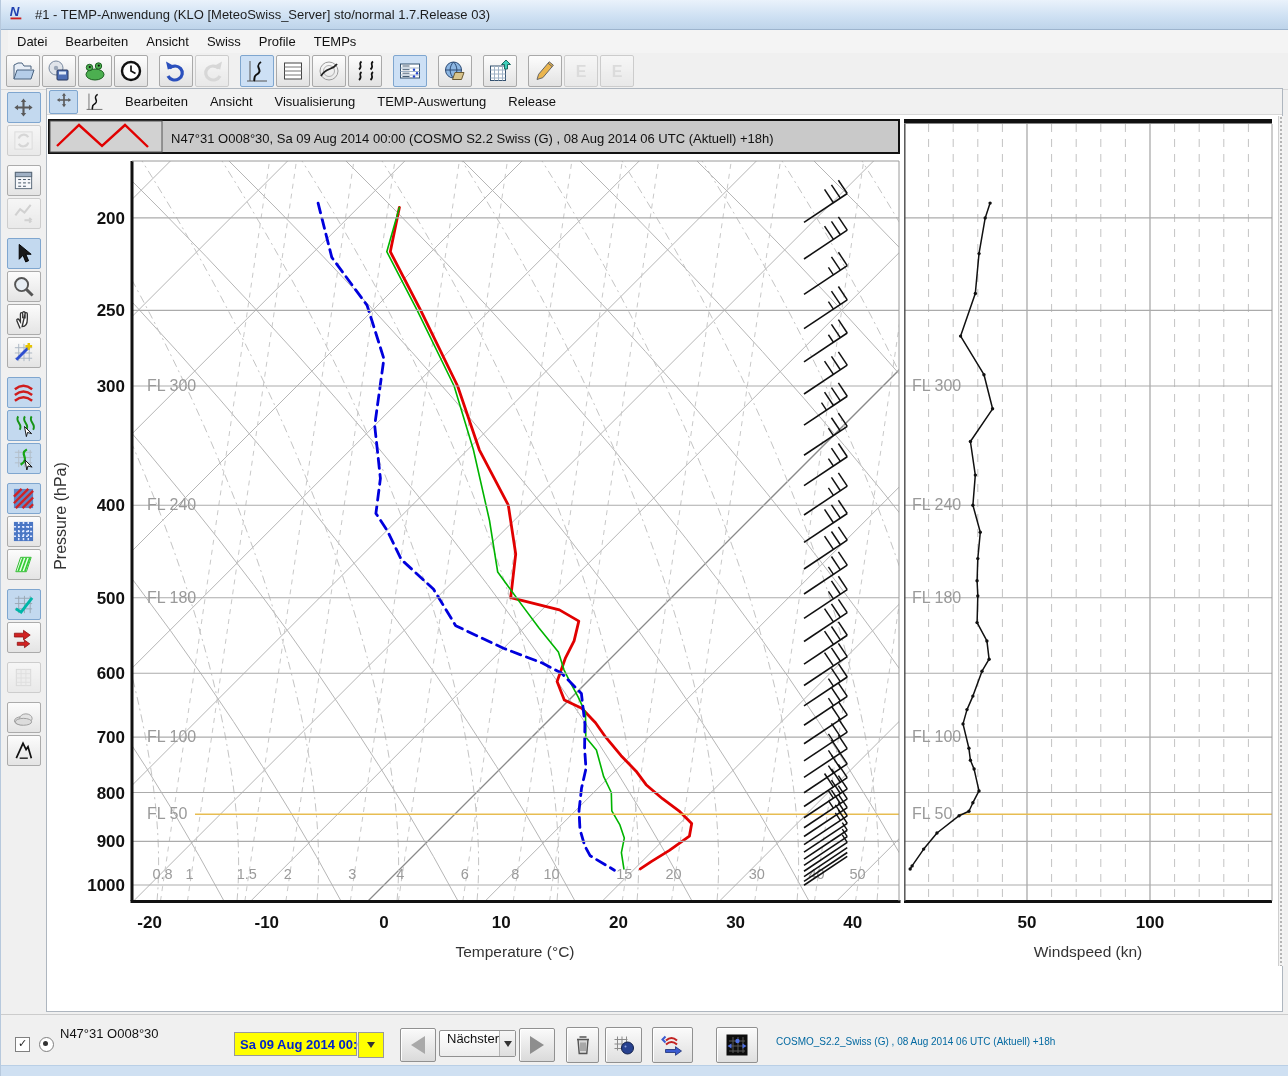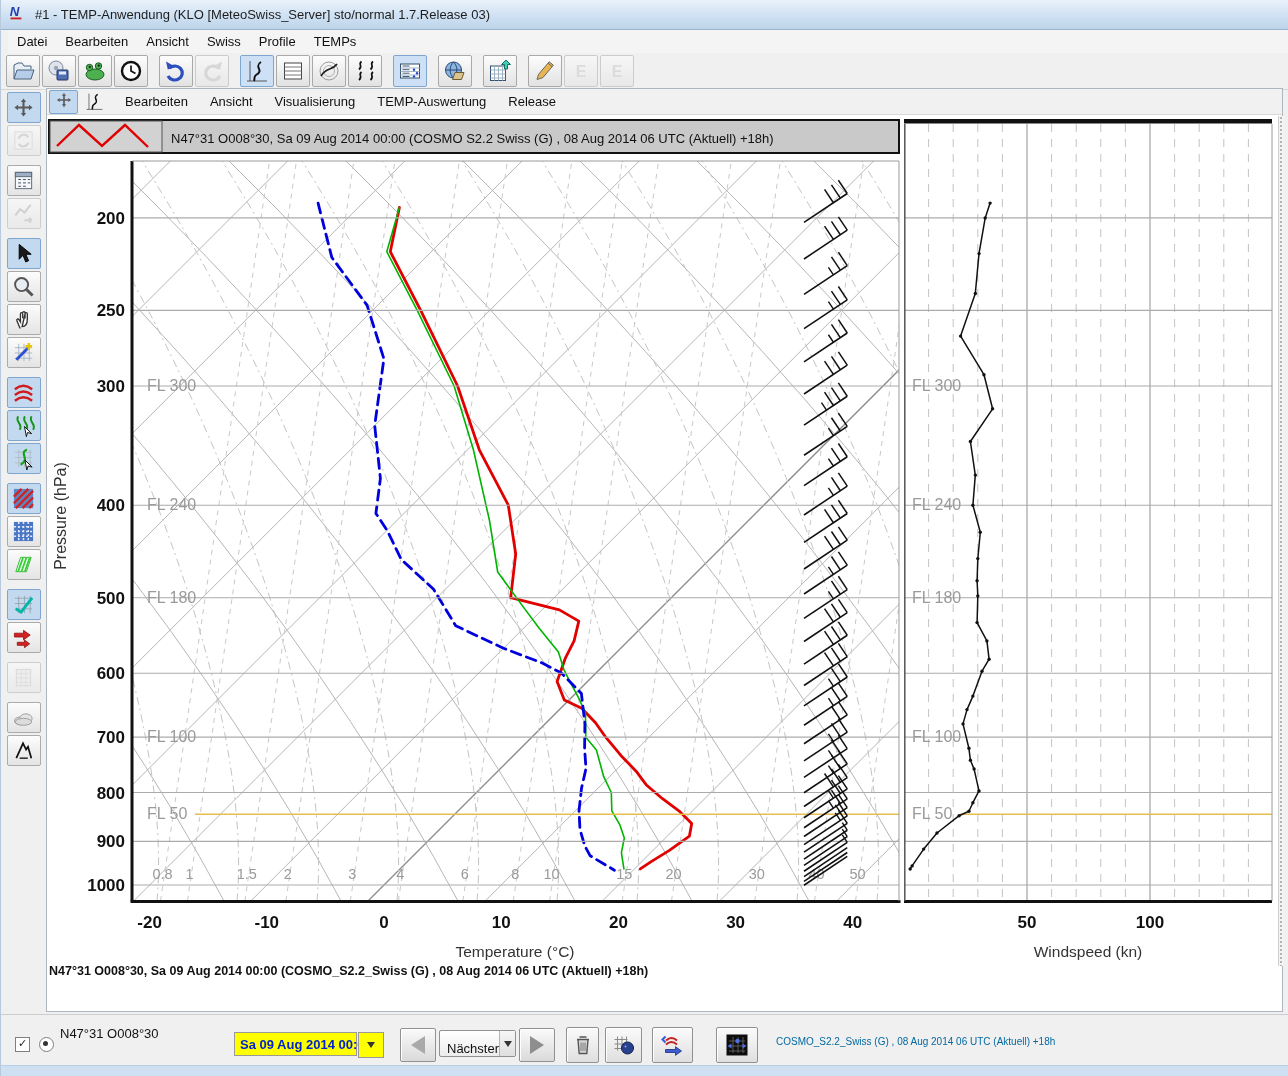--- a/index.html
+++ b/index.html
@@ -53,21 +53,21 @@
   .datebox{position:absolute;left:233px;top:17px;width:123px;height:24px;background:#ffff00;border:1px solid #999;
     color:#0023cc;font-weight:bold;font-size:13px;line-height:23px;padding-left:5px;box-sizing:border-box;white-space:nowrap;}
   .datearrow{position:absolute;left:357px;top:17px;width:24px;height:24px;background:#ffff00;border:1px solid #999;
     display:flex;align-items:center;justify-content:center;}
   .navbtn{position:absolute;top:13px;width:34px;height:32px;border:1px solid #919191;border-radius:2px;
     background:linear-gradient(#fafafa,#dadada);display:flex;align-items:center;justify-content:center;box-shadow:inset 1px 1px 0 #fff;}
   .tri-left{width:0;height:0;border-top:9px solid transparent;border-bottom:9px solid transparent;border-right:14px solid #a9a9a9;}
   .tri-right{width:0;height:0;border-top:9px solid transparent;border-bottom:9px solid transparent;border-left:14px solid #8e8e8e;}
   .tri-down{width:0;height:0;border-left:4.5px solid transparent;border-right:4.5px solid transparent;border-top:6px solid #333;}
   .nextcombo{position:absolute;left:438px;top:15px;width:77px;height:27px;border:1px solid #919191;border-radius:2px;
-    background:linear-gradient(#ffffff,#ececec);display:flex;align-items:flex-end;font-size:13px;color:#111;box-sizing:border-box;}
+    background:linear-gradient(#ffffff,#ececec);display:flex;align-items:flex-start;font-size:13px;color:#111;box-sizing:border-box;}
   .nextcombo .lbl{flex:1;padding-left:7px;}
   .nextcombo .arr{width:19px;height:100%;border-left:1px solid #b5b5b5;display:flex;align-items:center;justify-content:center;
     background:linear-gradient(#f6f6f6,#dedede);}
   .bbtn{position:absolute;top:12px;height:34px;border:1px solid #919191;border-radius:2px;
     background:linear-gradient(#fbfbfb,#dfdfdf);display:flex;align-items:center;justify-content:center;box-shadow:inset 1px 1px 0 #fff;}
   .modeltext{position:absolute;left:775px;top:21px;font-size:10px;color:#0369a1;white-space:nowrap;}
   .bottomstrip{position:absolute;left:0;top:1065px;width:100%;height:11px;background:#cfe0f2;border-top:1px solid #b9cfe6;}
   svg text{font-family:"Liberation Sans",sans-serif;}
 </style>
 </head>
@@ -684,21 +684,20 @@
         <circle cx="55.104" cy="699.6807114186838" r="1.7" fill="#111"></circle>
         <circle cx="32.964" cy="716.9540440767191" r="1.7" fill="#111"></circle>
         <circle cx="19.68" cy="733.0844841122089" r="1.7" fill="#111"></circle>
         <circle cx="8.118" cy="749.9147874911669" r="1.7" fill="#111"></circle>
         <circle cx="6.15" cy="752.9419266628395" r="1.7" fill="#111"></circle>
         <text x="123" y="812" font-size="17" font-weight="bold" fill="#111" text-anchor="middle">50</text>
         <text x="246" y="812" font-size="17" font-weight="bold" fill="#111" text-anchor="middle">100</text>
         <text x="184" y="841" font-size="15.5" fill="#333" text-anchor="middle">Windspeed (kn)</text>
       </svg>
     <div class="edgestrip"></div>
-    <div class="statusline">N47°31 O008°30, Sa 09 Aug 2014 00:00 (COSMO_S2.2_Swiss (G) , 08 Aug 2014 06 UTC (Aktuell) +18h)</div>
   </div>
 
   <div class="bottombar">
     <span class="cb" id="bb-checkbox">✓</span>
     <span class="radio">
         <span class="dot"></span>
       </span>
     <span class="stlabel">N47°31 O008°30</span>
     <span class="datebox">Sa 09 Aug 2014 00:00</span>
     <span class="datearrow">

